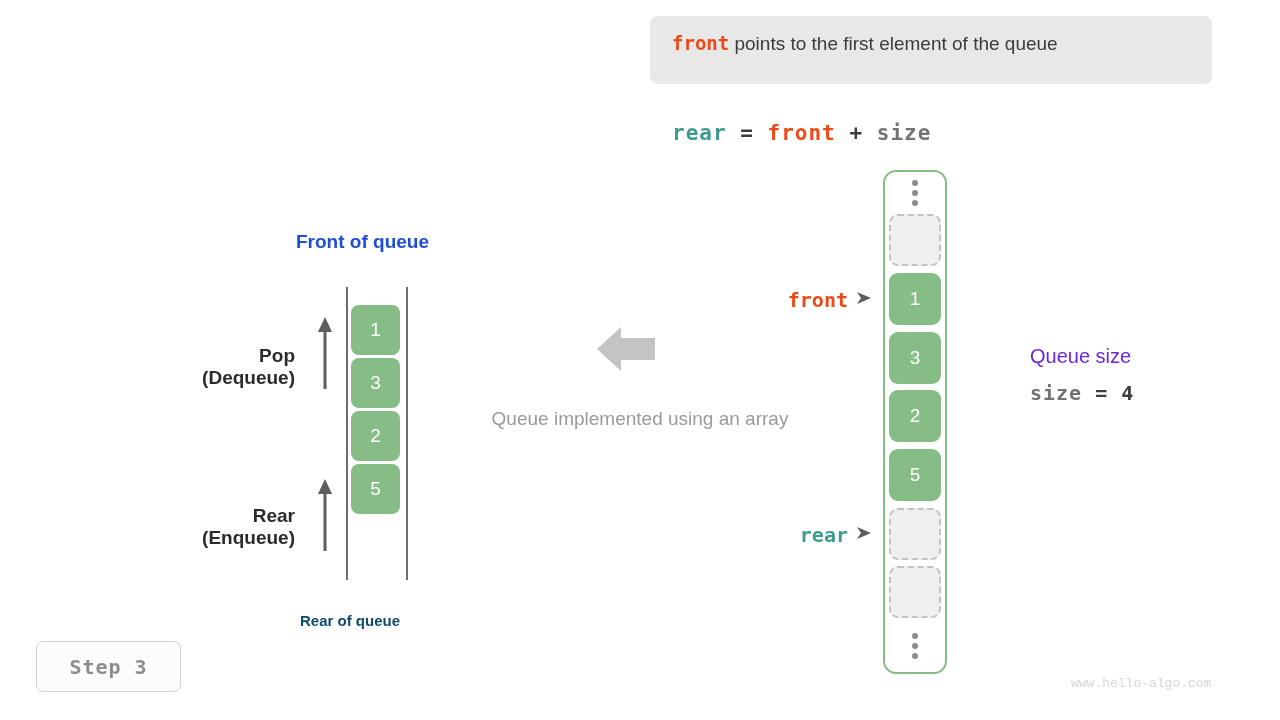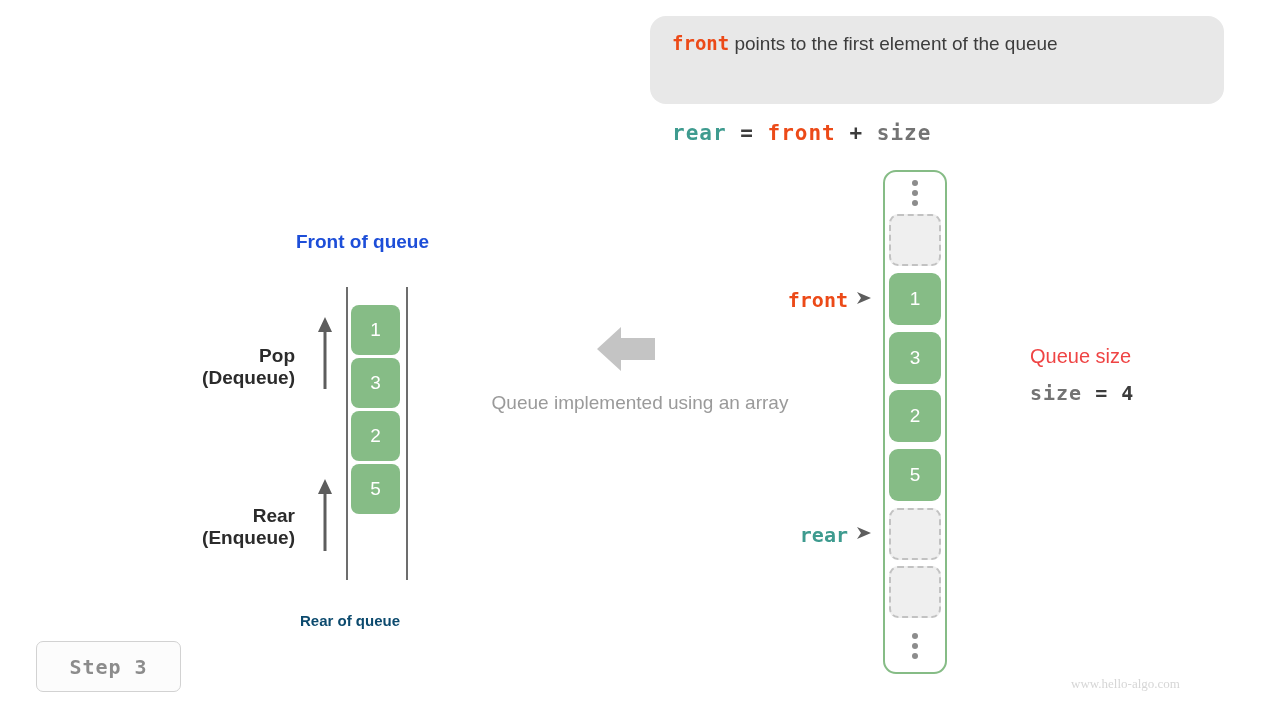--- a/index.html
+++ b/index.html
@@ -13,24 +13,23 @@
     position: relative;
     overflow: hidden;
     font-family: "Liberation Sans", sans-serif;
     -webkit-font-smoothing: antialiased;
   }
   .abs { position: absolute; }
 
   
   #legend-box {
     left: 650px; top: 16px;
-    width: 562px; height: 88px;
+    width: 562px; height: 68px;
     background: #e8e8e8;
-    border-radius: 16px;
-    padding-left: 12px;
+    border-radius: 8px;
   }
   .legend-line {
     position: absolute;
     left: 22px;
     font-size: 19px;
     color: #3c3c3c;
     white-space: nowrap;
   }
   #legend-line-1 { top: 16px; }
   #legend-line-2 { top: 52px; }
@@ -100,21 +99,21 @@
   }
   .op-label .main { font-size: 19px; font-weight: bold; }
   .op-label .sub  { font-size: 19px; font-weight: bold; }
   #pop-label  { left: 175px; top: 345px; }
   #push-label { left: 175px; top: 505px; }
 
   
   #transform-arrow { left: 597px; top: 325px; }
   #transform-arrow svg { display: block; }
   #center-caption {
-    left: 454px; top: 392px;
+    left: 454px; top: 408px;
     width: 372px;
     text-align: center;
     font-size: 19px;
     color: #9a9a9a;
     white-space: nowrap;
   }
 
   
   #array-container {
     left: 883px; top: 170px;
@@ -175,21 +174,21 @@
   .ptr-label .head { display: block; }
   #front-pointer { left: 700px; top: 288px; width: 172px; }
   #front-pointer .name { color: #ec4a18; }
   #rear-pointer  { left: 700px; top: 523px; width: 172px; }
   #rear-pointer .name  { color: #3e9b8f; }
 
   
   #size-label {
     left: 1030px; top: 345px;
     font-size: 20px;
-    color: #ef4444;
+    color: #6d28d9;
     white-space: nowrap;
   }
   #size-expr {
     left: 1030px; top: 381px;
     font-family: "DejaVu Sans Mono", "Liberation Mono", monospace;
     font-weight: bold;
     font-size: 20px;
     color: #3c3c3c;
     letter-spacing: 1px;
     white-space: nowrap;
@@ -209,21 +208,21 @@
     font-weight: bold;
     font-size: 20px;
     color: #8c8c8c;
     letter-spacing: 1px;
     box-sizing: border-box;
   }
 
   
   #watermark {
     left: 1071px; top: 676px;
-    font-family: Liberation Serif, serif;
+    font-family: Liberation Mono, monospace;
     font-size: 13px;
     color: #d6d6d6;
     white-space: nowrap;
   }
 </style>
 </head>
 <body>
 
 <div class="abs" id="legend-box">
   <div class="legend-line" id="legend-line-1">

